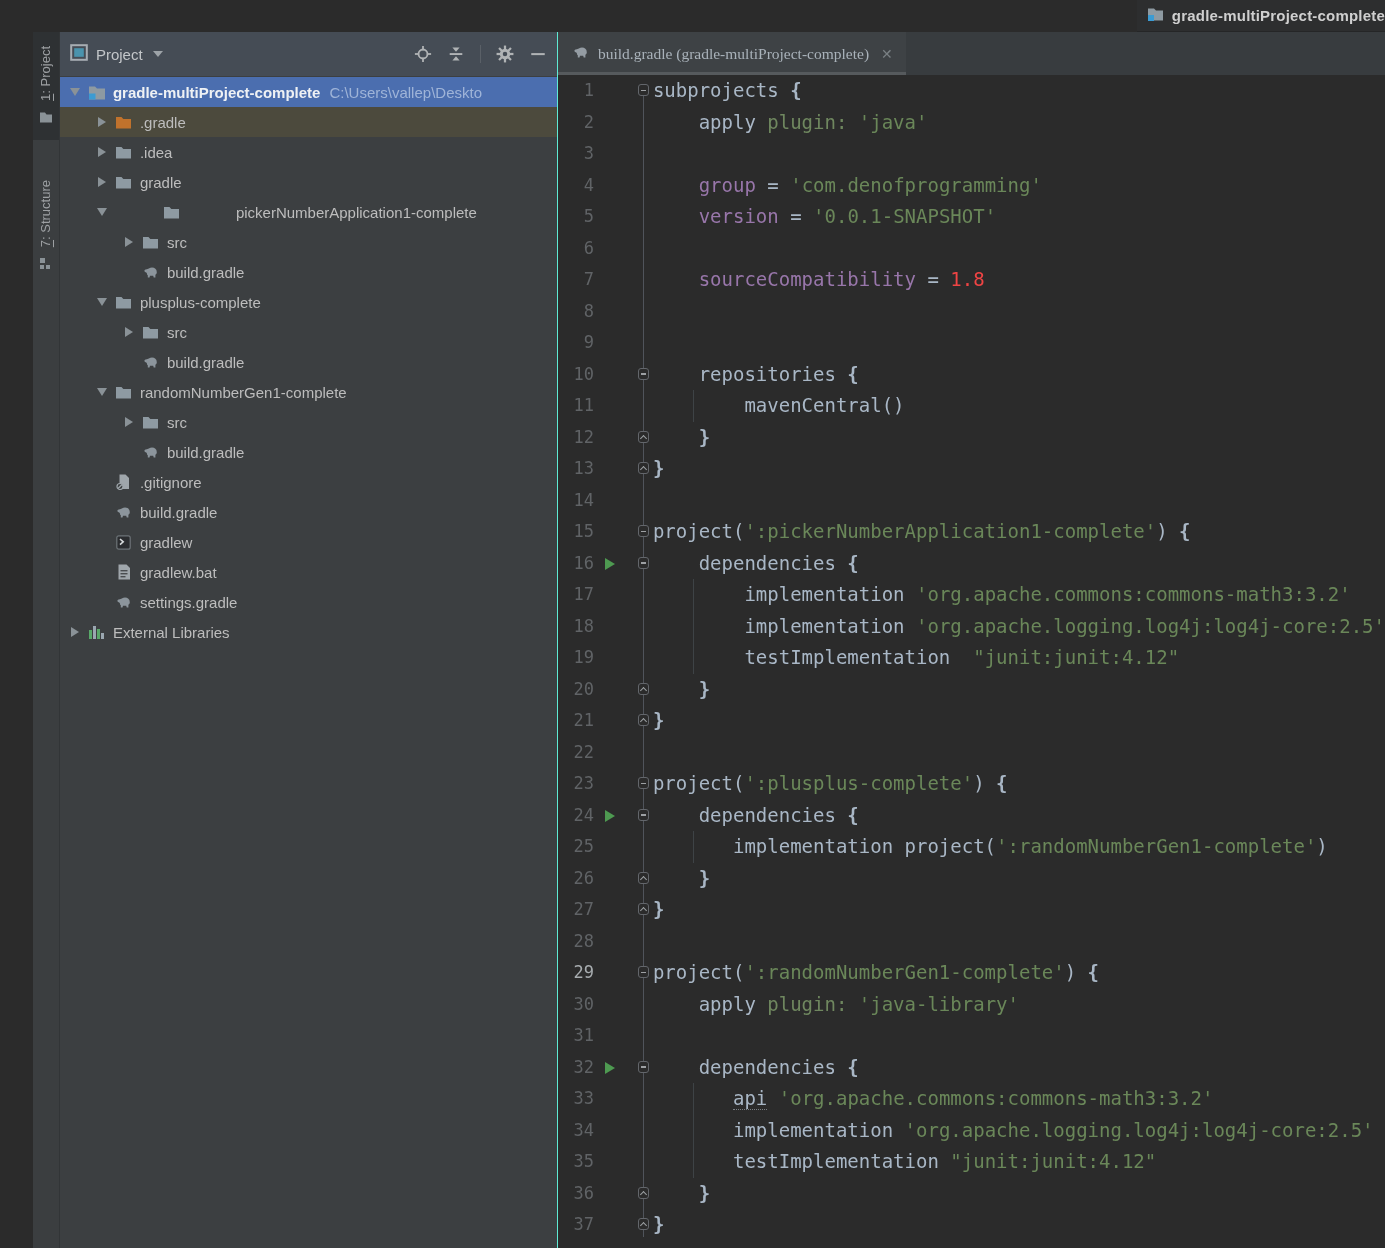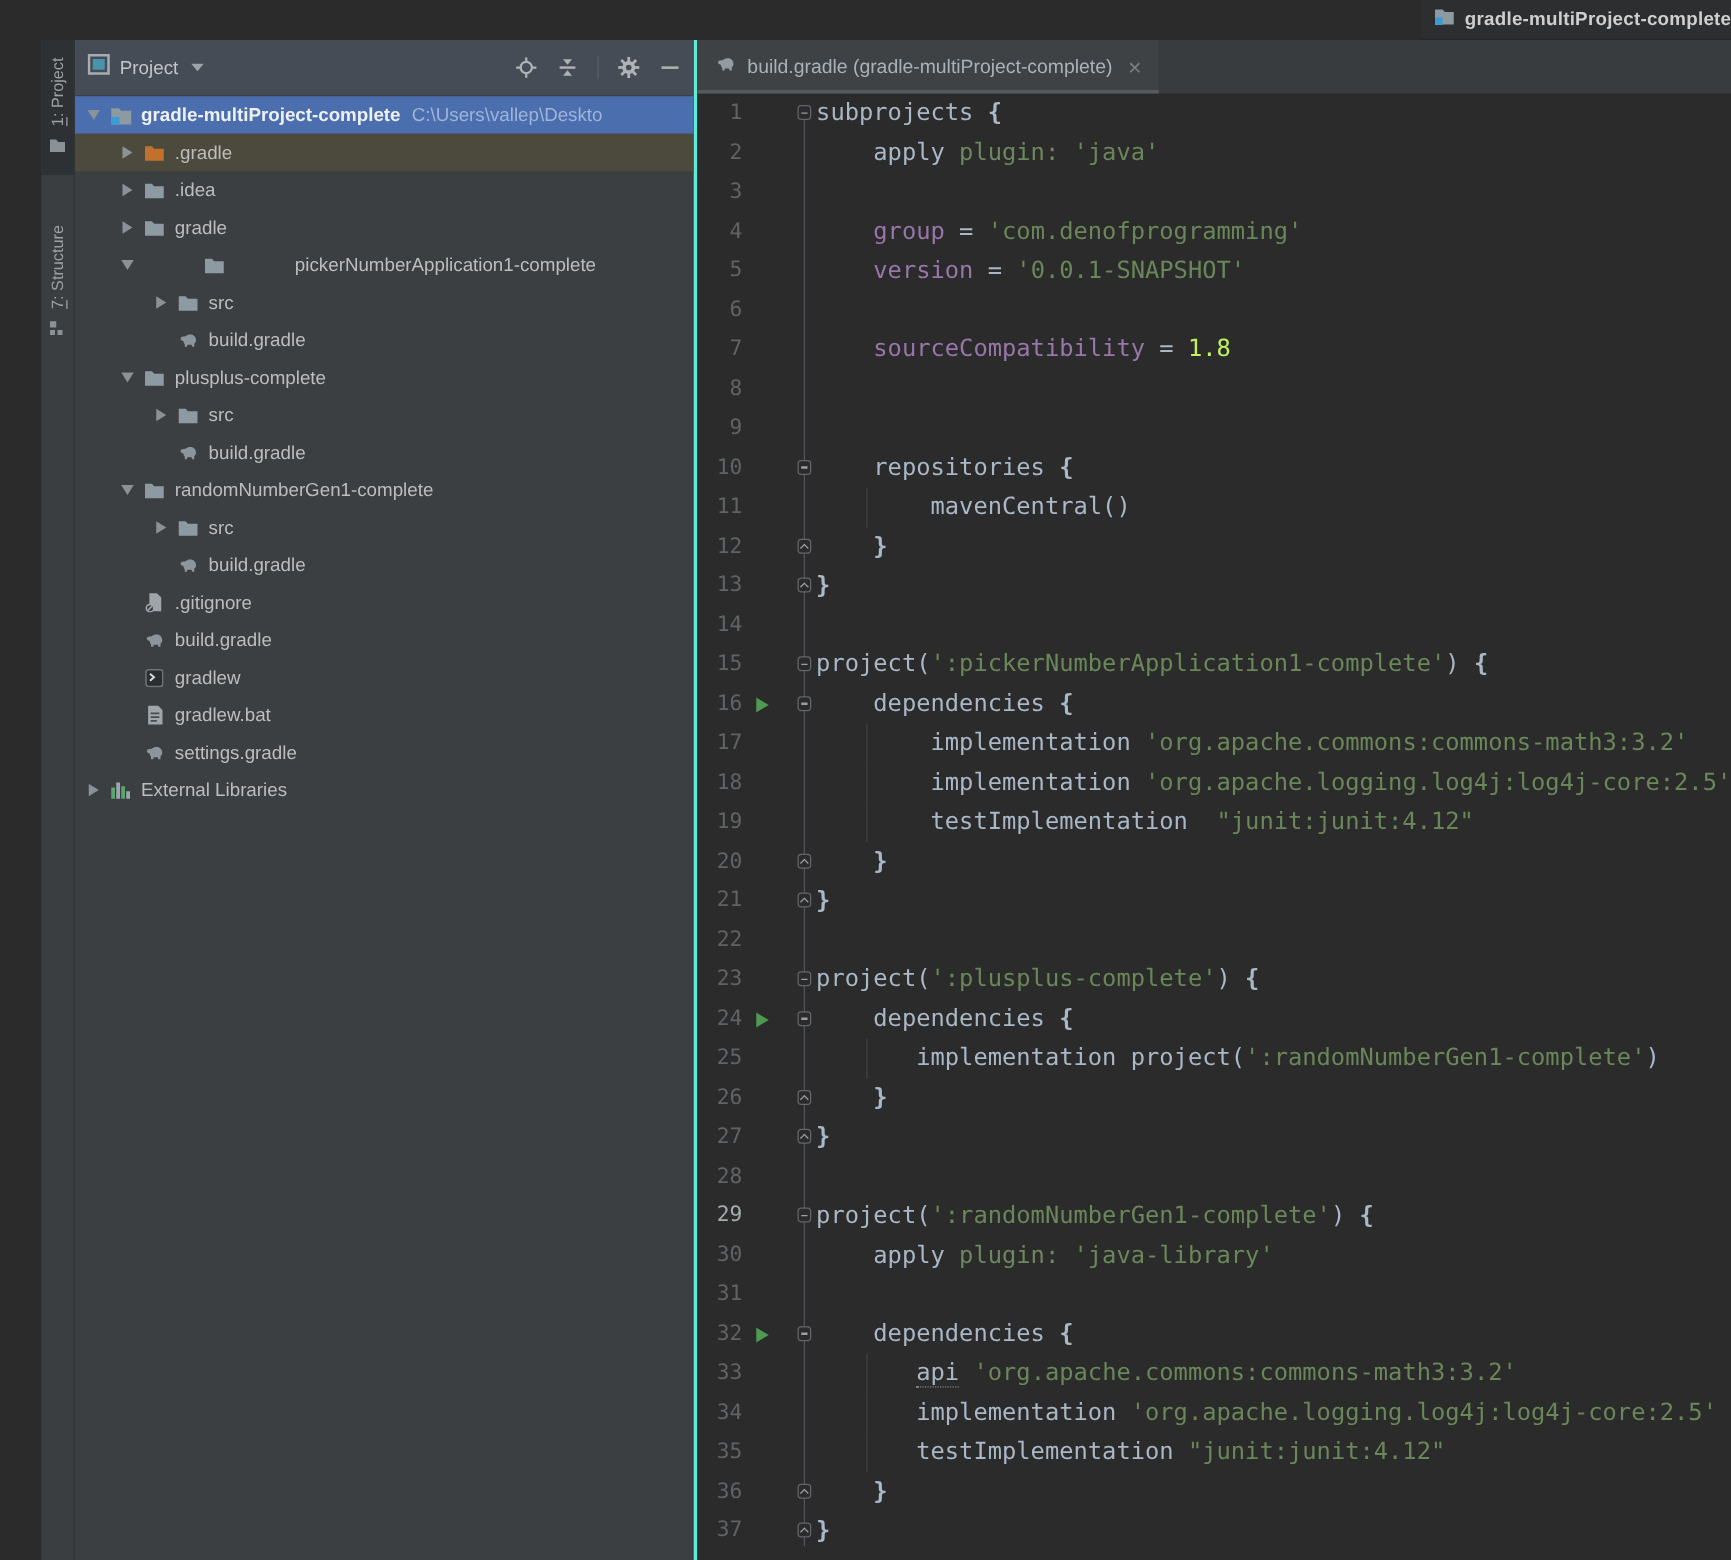--- a/index.html
+++ b/index.html
@@ -20,21 +20,21 @@
   .stripe-item { display:flex; flex-direction:column; align-items:center; gap:9px;
                  padding:14px 0 12px 0; width:100%; cursor:pointer; }
   .stripe-item.active { background:#2e3133; }
   .stripe-item + .stripe-item { margin-top:26px; }
   .vtext { writing-mode:vertical-rl; transform:rotate(180deg); color:#9da0a3; font-size:13px;
            white-space:nowrap; }
   .vtext .mn { text-decoration:underline; }
 
   
   .panel { width:498px; background:#3c3f41; flex:0 0 auto; display:flex; flex-direction:column;
-           border-right:3px solid #5eead4; overflow:hidden; }
+           border-right:1px solid #5eead4; overflow:hidden; }
   .panel-head { height:44px; background:#454c55; display:flex; align-items:center;
                 padding:0 10px 0 10px; gap:8px; flex:0 0 auto; }
   .panel-head .ph-title { color:#c3c6c9; font-size:15px; }
   .caret-down { width:0; height:0; border-left:5px solid transparent; border-right:5px solid transparent;
                 border-top:6px solid #9da3a8; margin-left:2px; }
   .ph-icons { margin-left:auto; display:flex; align-items:center; gap:15px; }
   .ph-icons .icbtn { width:18px; height:18px; display:flex; align-items:center; justify-content:center;
                      cursor:pointer; }
   .vsep { width:1px; height:18px; background:#5a6067; }
 
@@ -52,21 +52,21 @@
   .tlabel { color:#bdbdbd; font-size:15px; }
   .trow.selected .tlabel { color:#eef1f4; font-weight:bold; }
   .tpath { color:#9fb4d8; font-size:15px; margin-left:9px; }
 
   
   .editor { flex:1; display:flex; flex-direction:column; min-width:0; background:#2b2b2b; }
   .tabbar { height:43px; background:#383c3f; display:flex; flex:0 0 auto; align-items:stretch; }
   .tab { display:flex; align-items:center; gap:8px; padding:0 13px 0 14px; background:#3e4245;
          position:relative; cursor:pointer; }
   .tab::after { content:""; position:absolute; left:0; right:0; bottom:0; height:3px; background:#565a5d; }
-  .tab-label { color:#a9b2ba; font-size:15.5px; }
+  .tab-label { color:#a9b2ba; font-size:15.5px;font-family:Liberation Serif, serif; }
   .tab-close { color:#7a8084; font-size:14px; margin-left:4px; cursor:pointer; }
 
   .codewrap { flex:1; position:relative; overflow:hidden; background:#2b2b2b;
               font-family:"DejaVu Sans Mono", monospace; }
   .foldline { position:absolute; left:85px; top:10px; height:1152px; width:1px; background:#50545b; z-index:1; }
   .cl { height:31.5px; position:relative; }
   .ln { position:absolute; left:0; top:0; width:36px; text-align:right; color:#606366;
         font-size:17px; line-height:31.5px; }
   .ln.bright { color:#a7acaf; }
   .runb { position:absolute; left:47px; top:10px; width:0; height:0; border-left:10px solid #4e9a51;
@@ -74,21 +74,21 @@
   .fm { position:absolute; left:80px; top:9px; width:11px; height:12px; border:1px solid #63666b;
         border-radius:3px; background:#2b2b2b; z-index:2; cursor:pointer; }
   .fm.start::after { content:""; position:absolute; left:2px; right:2px; top:4.5px; height:1.5px; background:#9da0a3; }
   .fm.end::after { content:""; position:absolute; left:2.5px; top:4px; width:4px; height:4px;
                    border-left:1.5px solid #9da0a3; border-top:1.5px solid #9da0a3; transform:rotate(45deg); }
   .codetxt { display:block; margin-left:95px; white-space:pre; font-size:19px; line-height:31.5px; }
   .iguide { position:absolute; top:0; bottom:0; left:calc(95px + 4ch + 2px); width:1px; background:#3e4346; }
   .d { color:#a9b7c6; }
   .s { color:#6a8759; }
   .k { color:#9876aa; }
-  .n { color:#bef264; }
+  .n { color:#ef4444; }
   .p { color:#6f875f; }
   .b { color:#a9b7c6; font-weight:bold; }
   .u { color:#a9b7c6; border-bottom:1.5px dotted #7a7f84; }
 </style>
 </head>
 <body>
 
 <div id="app">
 
   <div class="titlebar">

